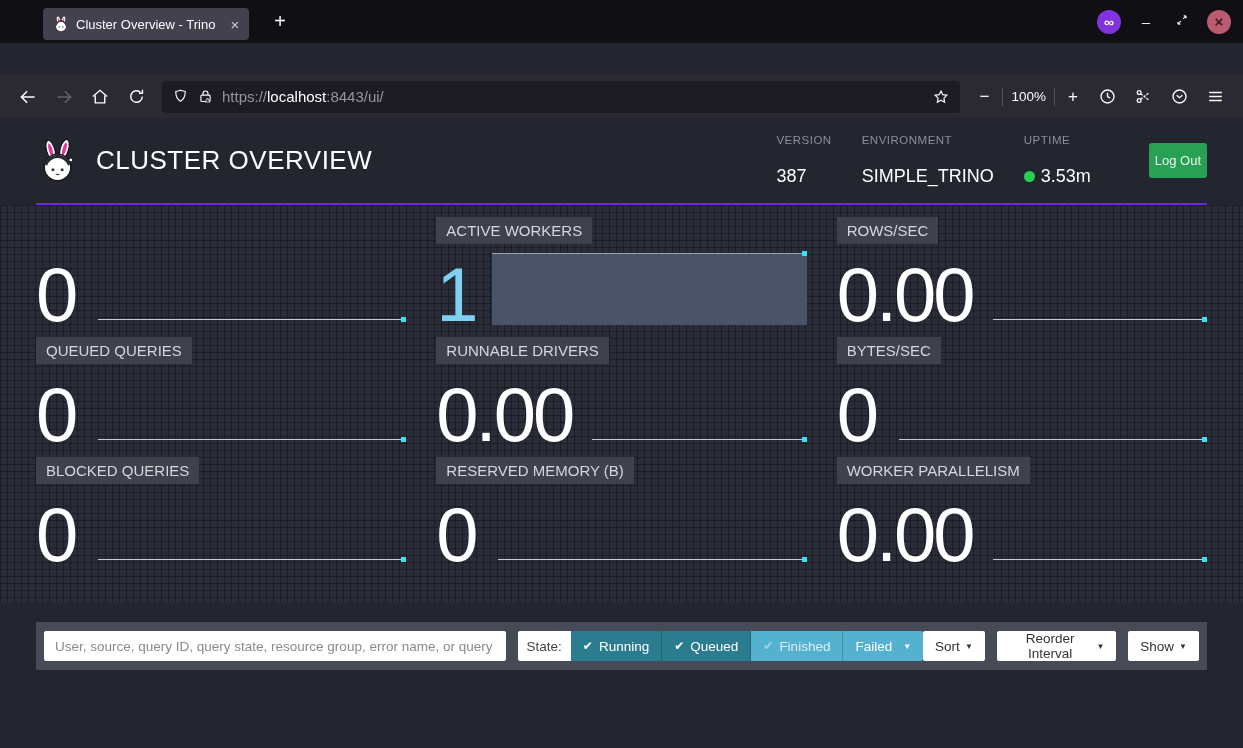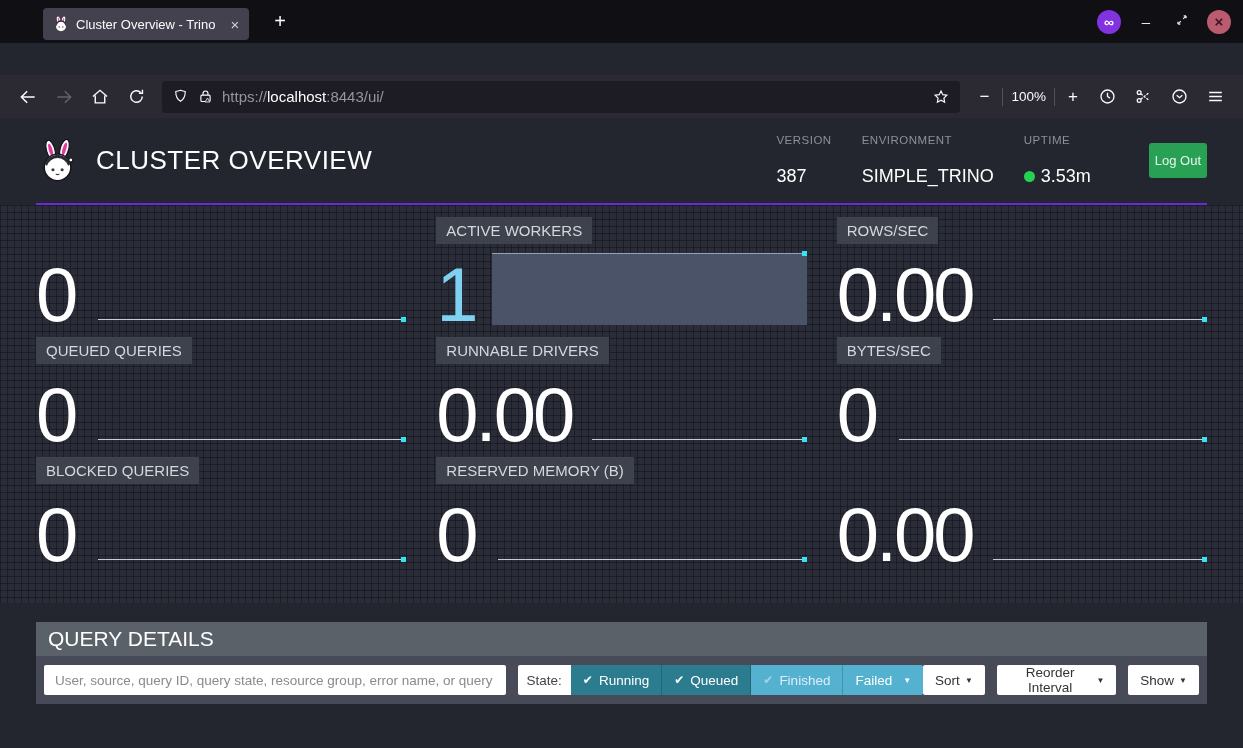--- a/index.html
+++ b/index.html
@@ -283,29 +283,29 @@
           <div class="spark-line narrow"></div>
           <div class="spark-dot"></div>
         </div>
         <div class="card">
           <span class="chip">RESERVED MEMORY (B)</span>
           <div class="value">0</div>
           <div class="spark-line narrow"></div>
           <div class="spark-dot"></div>
         </div>
         <div class="card">
+          <span class="chip">WORKER PARALLELISM</span>
           <div class="value">0.00</div>
           <div class="spark-line wide"></div>
           <div class="spark-dot"></div>
         </div>
       </div>
     </div>
 
     <div class="panel">
-      <div class="panel-header">QUERY DETAILS</div>
 
       <div class="panel-toolbar">
         <input class="search-input" type="text" placeholder="User, source, query ID, query state, resource group, error name, or query text" style="">
 
         <div class="state-group">
           <span class="addon">State:</span>
           <button class="btn-state active">
             <span class="check">✔</span>
             <span>Running</span>
           </button>

